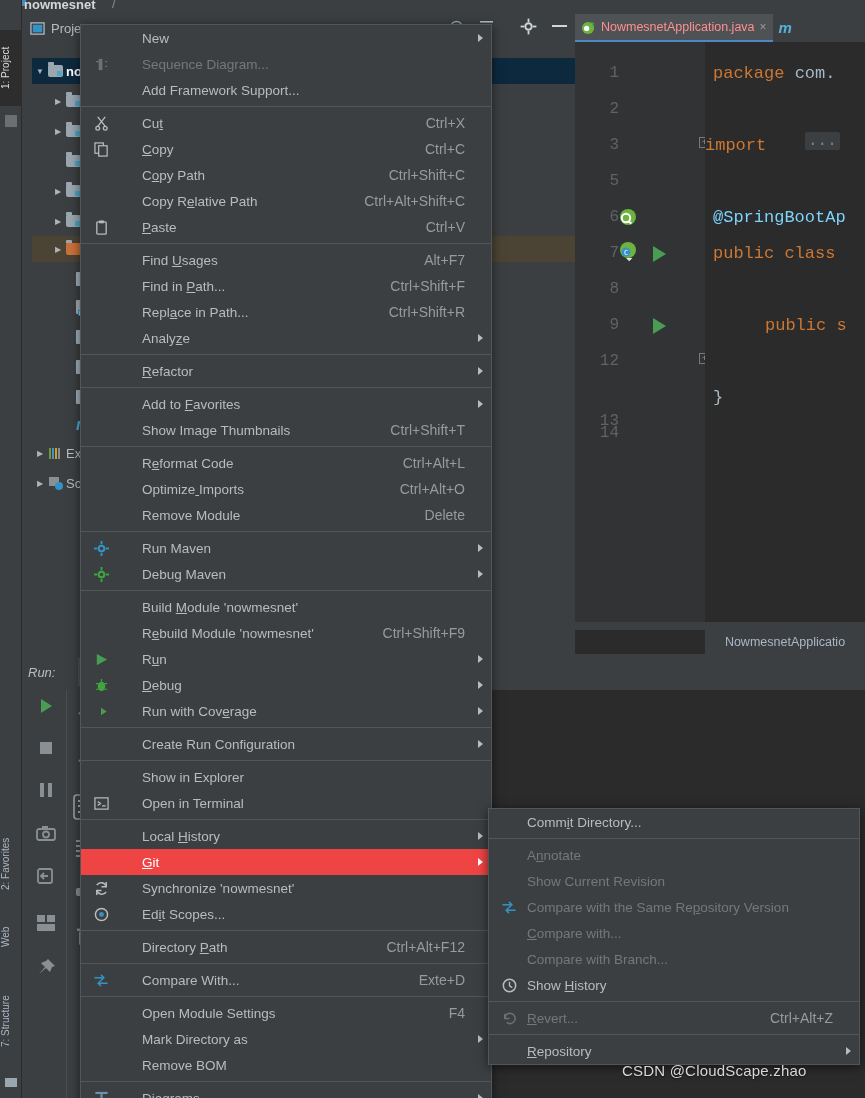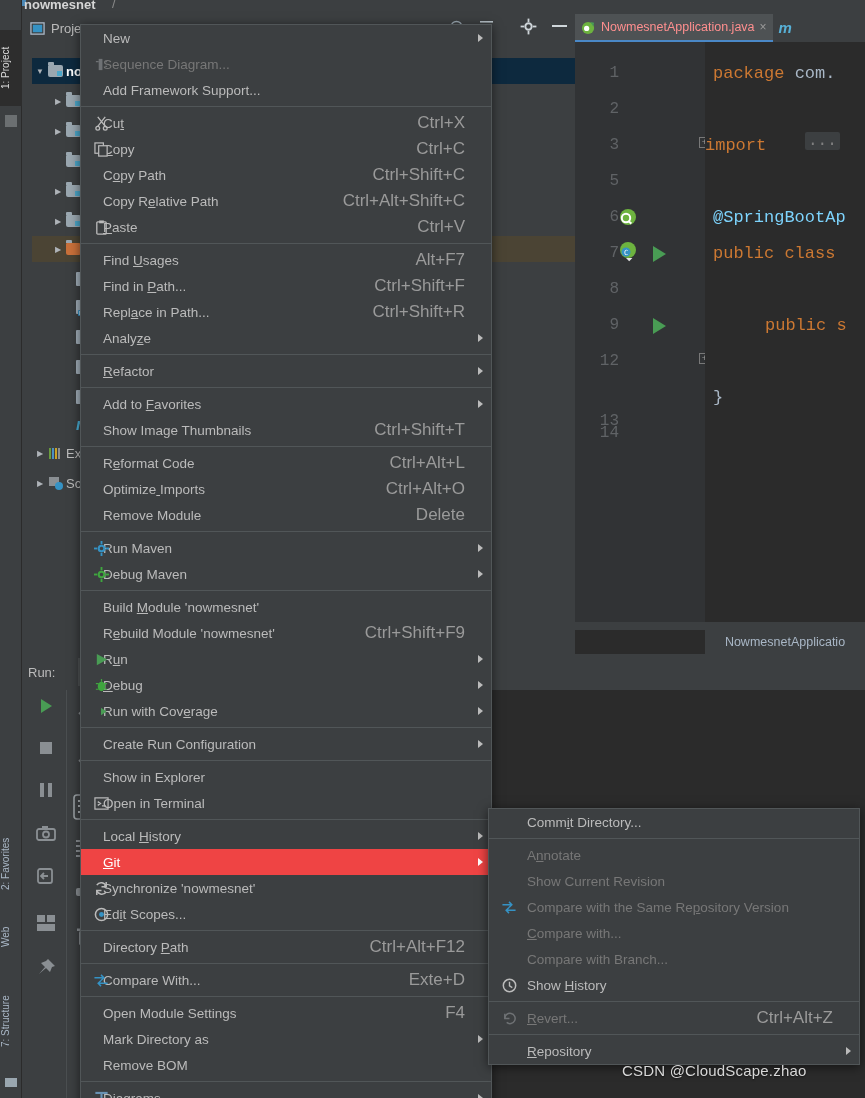--- a/index.html
+++ b/index.html
@@ -65,44 +65,44 @@
   .foldph { position:absolute; background:#3c3f41; color:#808080; font-size:16px;
             font-family:"Liberation Mono",monospace; padding:0 3px; border-radius:2px;}
   .runmark { position:absolute; width:0; height:0; border-left:13px solid #499c54;
              border-top:8px solid transparent; border-bottom:8px solid transparent; }
   .breadcrumb-ed { position:absolute; left:130px; top:616px; width:160px; height:24px;
                    background:#3c3f41; color:#a9b7c6; font-size:12.5px; display:flex;
                    align-items:center; justify-content:center; }
 
   
   .runwin { position:absolute; left:22px; top:656px; width:843px; height:442px; background:#3c3f41; }
-  .runhdr { position:absolute; left:0; top:0; height:32px; display:flex; align-items:center; }
+  .runhdr { position:absolute; left:0; top:0; height:32px; display:flex; align-items:center;font-style:italic; }
   .runlabel { color:#bbbbbb; font-size:13px; margin-left:6px; }
   .runtab { position:absolute; left:56px; top:2px; height:28px; background:#4e5254;
             display:flex; align-items:center; padding:0 6px; gap:5px; }
   .runtoolbar { position:absolute; left:4px; top:34px; width:40px; height:408px; }
   .rtool { position:absolute; left:10px; width:20px; height:20px; }
   .runtoolbar2 { position:absolute; left:44px; top:34px; width:42px; height:408px;
                  border-left:1px solid #4b4f51; }
   .console { position:absolute; left:86px; top:34px; width:757px; height:408px; background:#2b2b2b; }
   .cline { position:absolute; font-family:"Liberation Mono", monospace; font-size:17px; white-space:nowrap; }
   .c-num { color:#9876aa; }
   .c-dash { color:#a9b7c6; }
   .c-brk { color:#a9b7c6; }
   .c-main { color:#a9b7c6; }
   .c-green { color:#6a8759; }
 
   
   .ctxmenu { position:absolute; left:80px; top:24px; width:412px; background:#3c3f41;
              border:1px solid #515658; box-shadow:0 2px 10px rgba(0,0,0,.55); }
-  .mi { position:relative; height:26px; display:flex; align-items:center; padding-left:22px;
+  .mi { position:relative; height:26px; display:flex; align-items:center; padding-left:61px;
         color:#bbbbbb; font-size:13.5px; white-space:nowrap; }
   .mi.dis { color:#777777; }
   .mi.sel { background:#ef4444; color:#ffffff; }
-  .mi .acc { position:absolute; right:26px; color:#9a9a9a; font-size:17px; }
+  .mi .acc { position:absolute; right:26px; color:#9a9a9a; font-size:14px; }
   .mi.sel .acc { color:#e6e6e6; }
   .mi .sub { position:absolute; right:8px; width:0; height:0; border-left:5px solid #bbbbbb;
              border-top:4px solid transparent; border-bottom:4px solid transparent; }
   .mi.sel .sub { border-left-color:#ffffff; }
   .mi .mic { position:absolute; left:12px; width:16px; height:16px; display:flex;
              align-items:center; justify-content:center; font-size:13px; }
   .msep { height:1px; background:#515658; margin:3px 0; }
   .ul { text-decoration:underline; }
 
   

